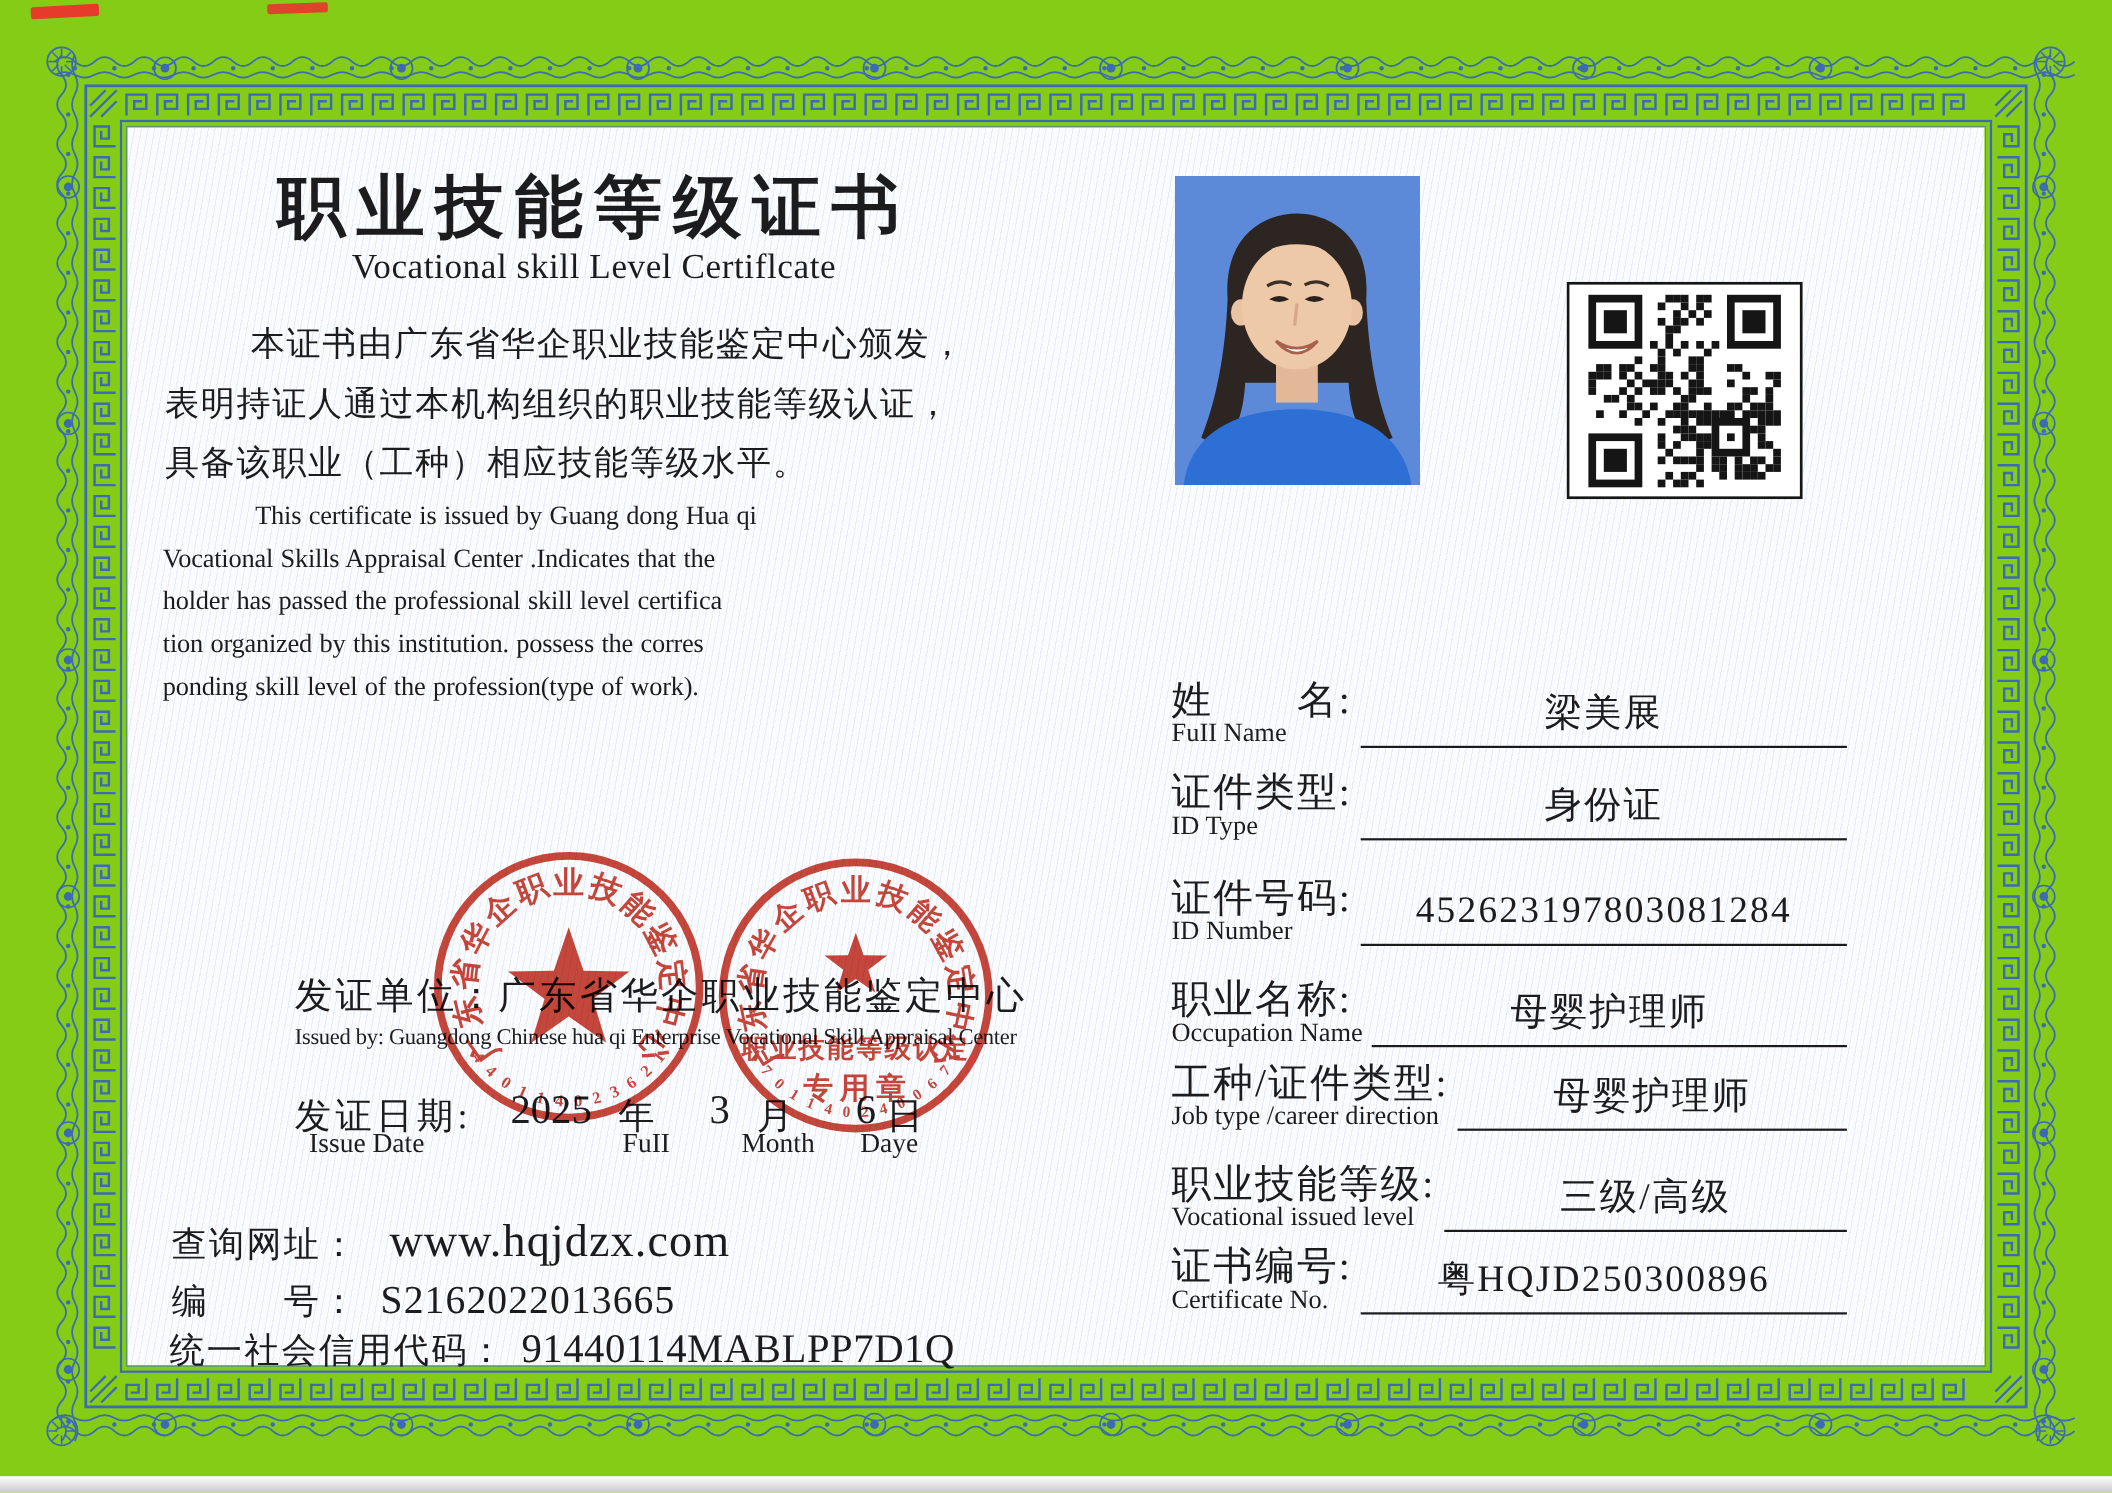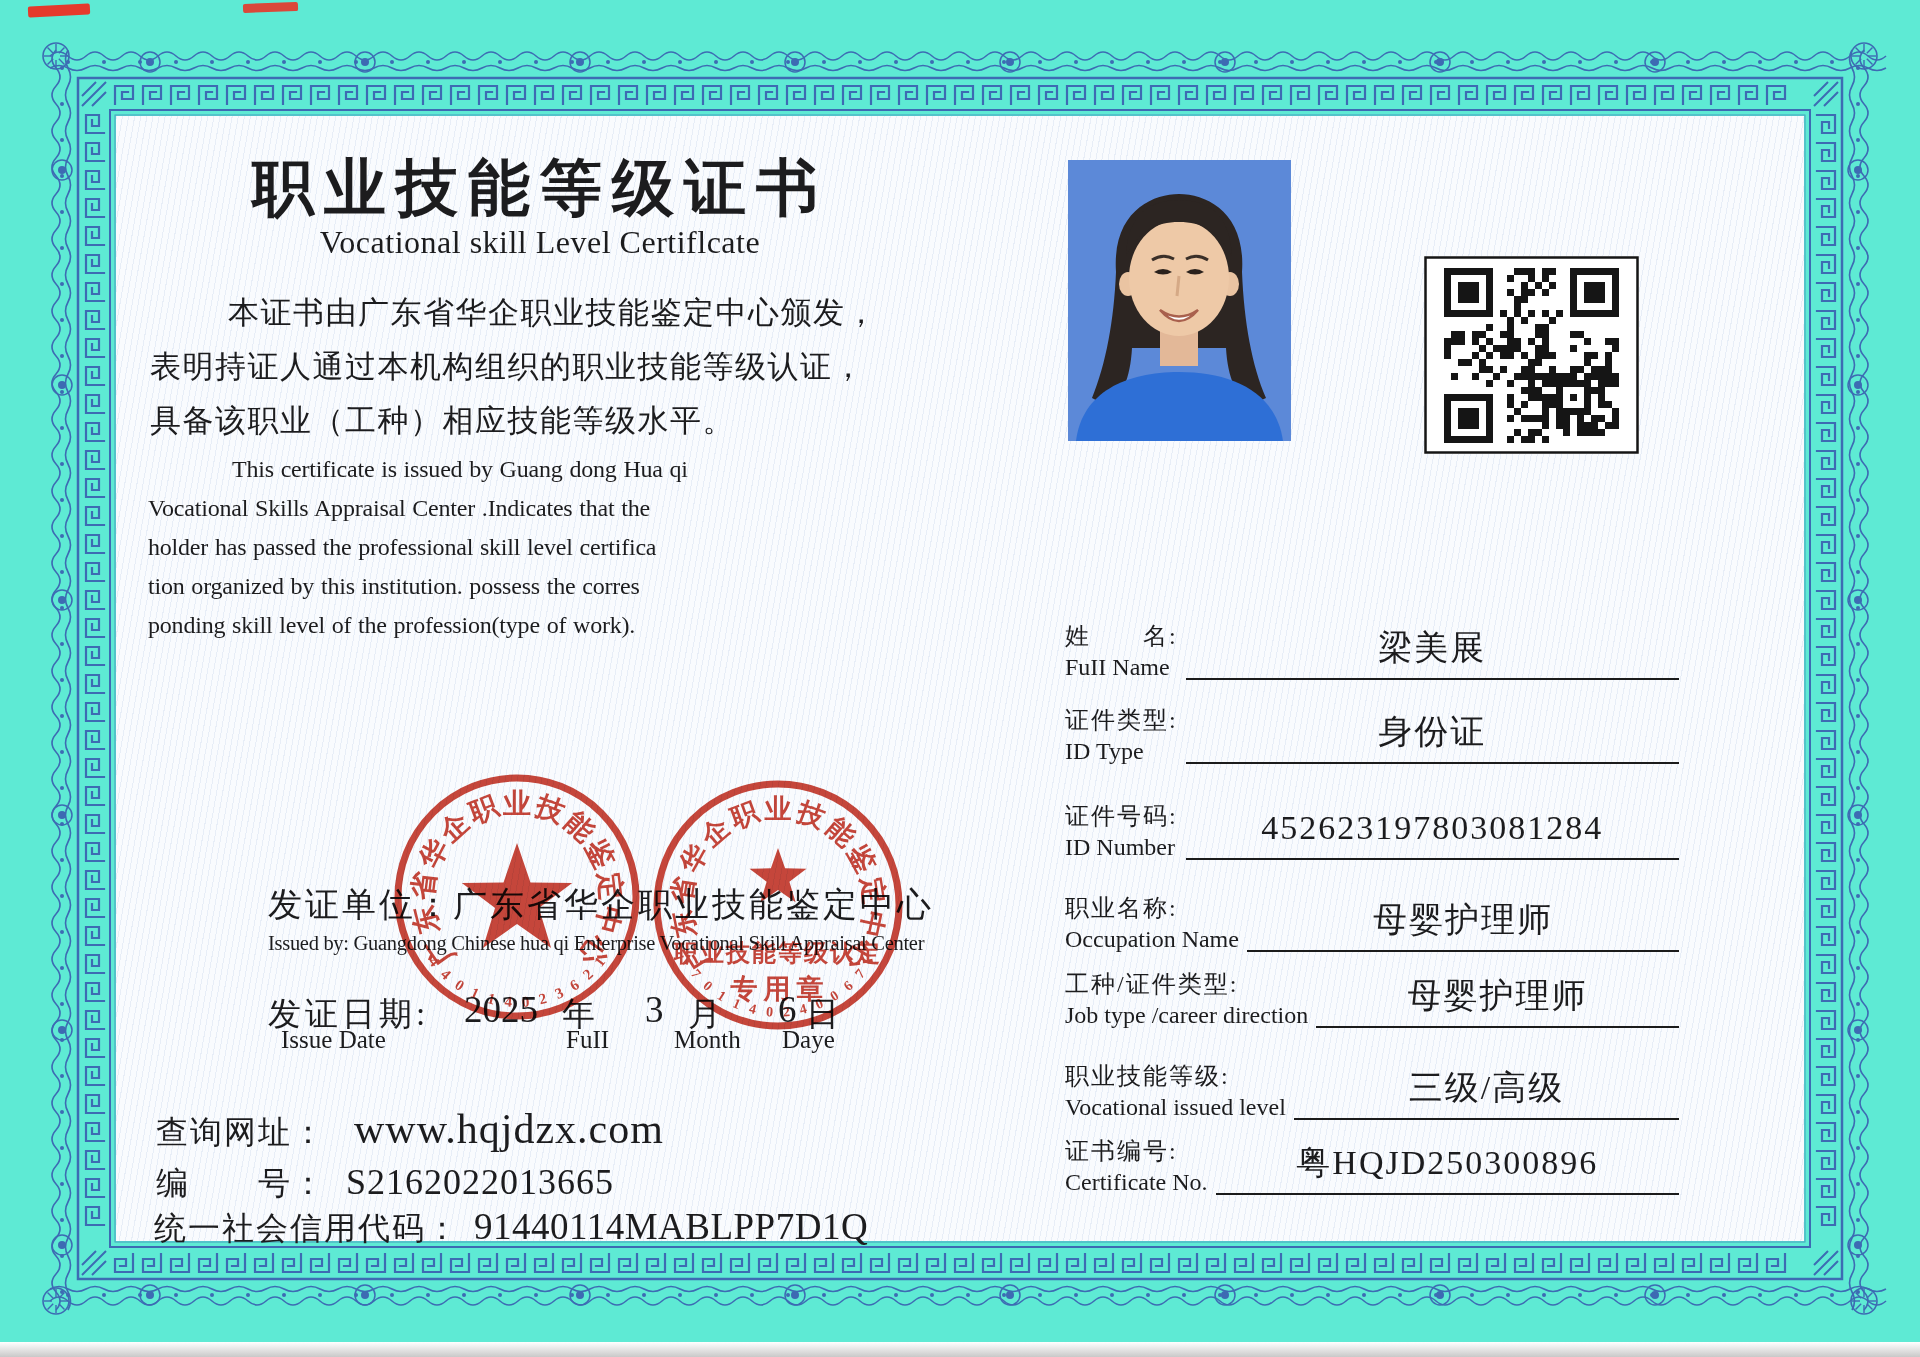--- a/index.html
+++ b/index.html
@@ -1,16 +1,16 @@
 <!DOCTYPE html>
 <html><head>
 <meta charset="utf-8">
 <style>
   html,body{margin:0;padding:0;background:#fff;}
-  .page{position:relative;width:1920px;height:1357px;background:#5eead4;overflow:hidden;
+  .page{position:relative;width:1920px;height:1357px;background:#84cc16;overflow:hidden;
         font-family:"Liberation Serif","DejaVu Serif",serif;color:#1c1c1e;}
   .abs{position:absolute;}
   .texture{position:absolute;left:116px;top:116px;width:1688px;height:1125px;
     background:repeating-linear-gradient(100deg, rgba(140,168,212,.16) 0 1px, rgba(255,255,255,0) 1px 6px),#f9fbfe;}
   .mark{position:absolute;background:#e53a2c;border-radius:2px;}
   .m1{left:28px;top:5px;width:62px;height:11px;transform:rotate(-3deg);}
   .m2{left:243px;top:3px;width:55px;height:9px;transform:rotate(-2deg);opacity:.92;}
   .scan-edge{position:absolute;left:0;right:0;bottom:0;height:15px;background:linear-gradient(#ffffff,#c9c9c9);}
 
   .title{left:240px;top:146px;width:600px;text-align:center;font-size:62px;font-weight:600;letter-spacing:10px;white-space:nowrap;}
@@ -35,21 +35,21 @@
   .infoline{white-space:nowrap;margin-top:11px;}
   .q-line{left:156px;top:1094px;} .s-line{left:156px;top:1150px;} .c-line{left:154px;top:1194px;}
   .ilab{font-size:32px;letter-spacing:2px;}
   .q-val{font-size:42px;letter-spacing:1px;margin-left:28px;}
   .s-val{font-size:36px;letter-spacing:1px;margin-left:20px;}
   .c-val{font-size:37px;letter-spacing:.5px;margin-left:14px;}
 
   #fields{position:absolute;left:1065px;top:618px;width:614px;height:585px;}
   .frow{position:absolute;left:0;width:100%;height:62px;display:flex;align-items:stretch;}
   .flbl{flex:none;display:flex;flex-direction:column;}
-  .fzh{font-size:24px;letter-spacing:2px;line-height:36px;white-space:nowrap;}
+  .fzh{font-size:36px;letter-spacing:2px;line-height:36px;white-space:nowrap;}
   .fen{font-size:24px;line-height:26px;white-space:nowrap;}
   .fval{flex:1;margin-left:8px;border-bottom:2px solid #1b1b1b;display:flex;align-items:center;justify-content:center;}
   .fvt{font-size:34px;letter-spacing:2px;white-space:nowrap;}
 
   .stamp{position:absolute;mix-blend-mode:multiply;opacity:.9;}
   #qr{position:absolute;left:1424px;top:256px;}
   #photo{position:absolute;left:1068px;top:160px;}
 </style>
 </head>
 <body>

